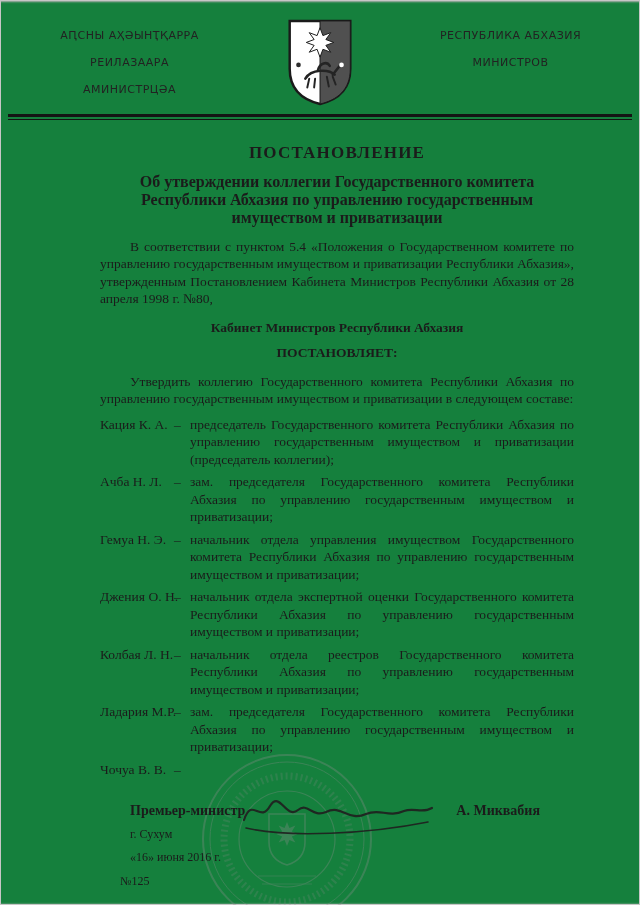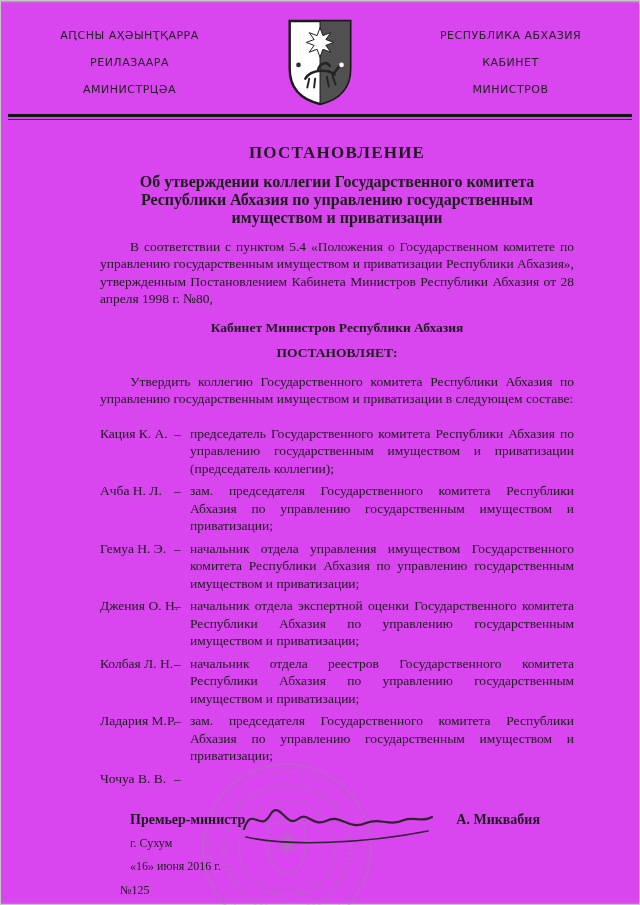--- a/index.html
+++ b/index.html
@@ -3,21 +3,21 @@
 <meta charset="utf-8">
 <style>
   * { margin: 0; padding: 0; box-sizing: border-box; }
   html, body { background: #e9e9e9; }
   body { font-family: "Liberation Serif", "DejaVu Serif", serif; }
 
   .page {
     position: relative;
     width: 640px; height: 905px;
     margin: 0 auto;
-    background: #d946ef;
+    background: #15803d;
     color: #1b1b1b;
     overflow: hidden;
     box-shadow: inset 0 0 0 1px #c6c6c6, inset 0 4px 2px -2px #b0b0b0, inset 0 -3px 2px -2px #b8b8b8;
     padding-top: 12px;
   }
 
   
   .header { display: flex; justify-content: space-between; align-items: flex-start; padding: 6px 22px 0 22px; }
   .h-col {
     width: 215px; text-align: center;
@@ -32,21 +32,21 @@
   
   .content { margin: 0 66px 0 100px; font-size: 13.5px; line-height: 17.5px; }
   .title { text-align: center; font-size: 17px; font-weight: bold; letter-spacing: 1.2px; margin-top: 24px; }
   .subject { text-align: center; font-size: 16px; font-weight: bold; margin-top: 11px; line-height: 18px; }
   .para { text-align: justify; margin-top: 11px; }
   .ind { text-indent: 30px; }
   .center-bold { text-align: center; font-weight: bold; }
   .mt-org { margin-top: 11px; }
   .mt-decree { margin-top: 8px; }
 
-  .members { margin-top: 17px; }
+  .members { margin-top: 8px; }
   .member { display: grid; grid-template-columns: 74px 16px 1fr; margin-top: 5px; }
   .m-name { white-space: nowrap; }
   .m-dash { text-align: left; }
   .m-role { text-align: justify; }
 
   
   .sign-block { position: relative; margin-top: 24px; }
   .stamp {
     position: absolute; left: 98px; top: -52px; width: 178px; height: 178px;
     opacity: .32; z-index: 1; pointer-events: none;
@@ -85,21 +85,20 @@
         <path d="M48,58 L55,49"></path>
         <path d="M33,53 C35,46 42,44 45,49"></path>
         <path d="M24,62 L22,71 M30,62 L29,71 M42,60 L44,70 M48,60 L51,68" stroke-width="2"></path>
       </g>
       <circle cx="13" cy="48" r="2.4" fill="#2e2e2e"></circle>
       <circle cx="57" cy="48" r="2.4" fill="#ffffff"></circle>
     </svg>
 
     <div class="h-col">
       <div>РЕСПУБЛИКА АБХАЗИЯ</div>
-      <div>КАБИНЕТ</div>
       <div>МИНИСТРОВ</div>
     </div>
   </div>
 
   <div class="rule"></div>
 
   <div class="content">
     <div class="title">ПОСТАНОВЛЕНИЕ</div>
 
     <div class="subject">Об утверждении коллегии Государственного комитета Республики Абхазия по управлению государственным имуществом и приватизации</div>

